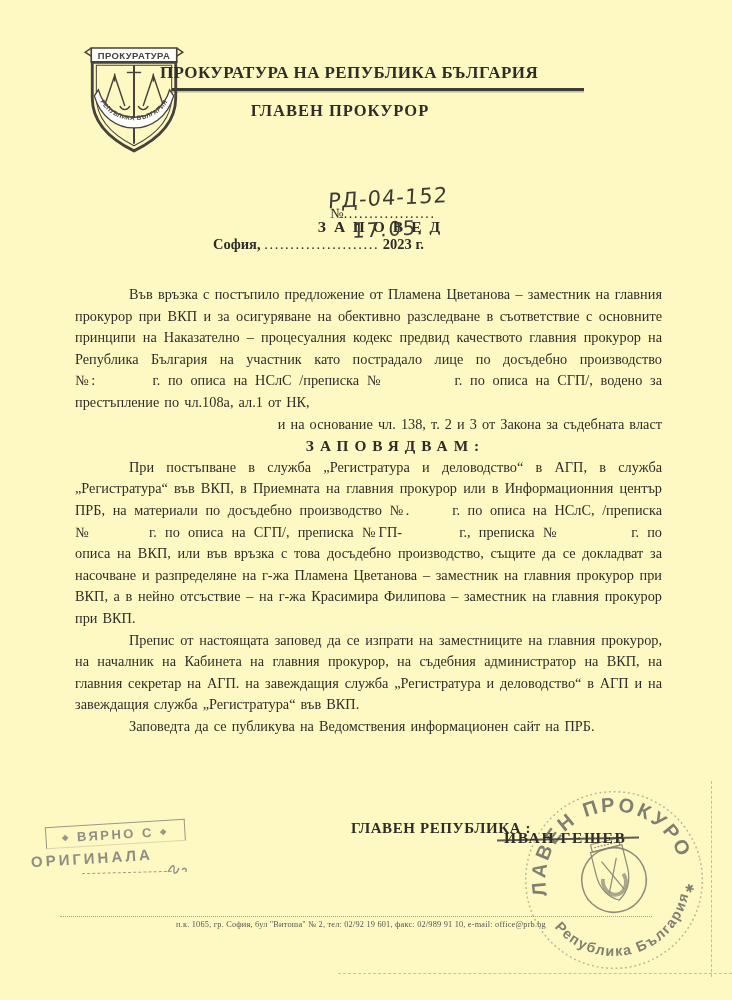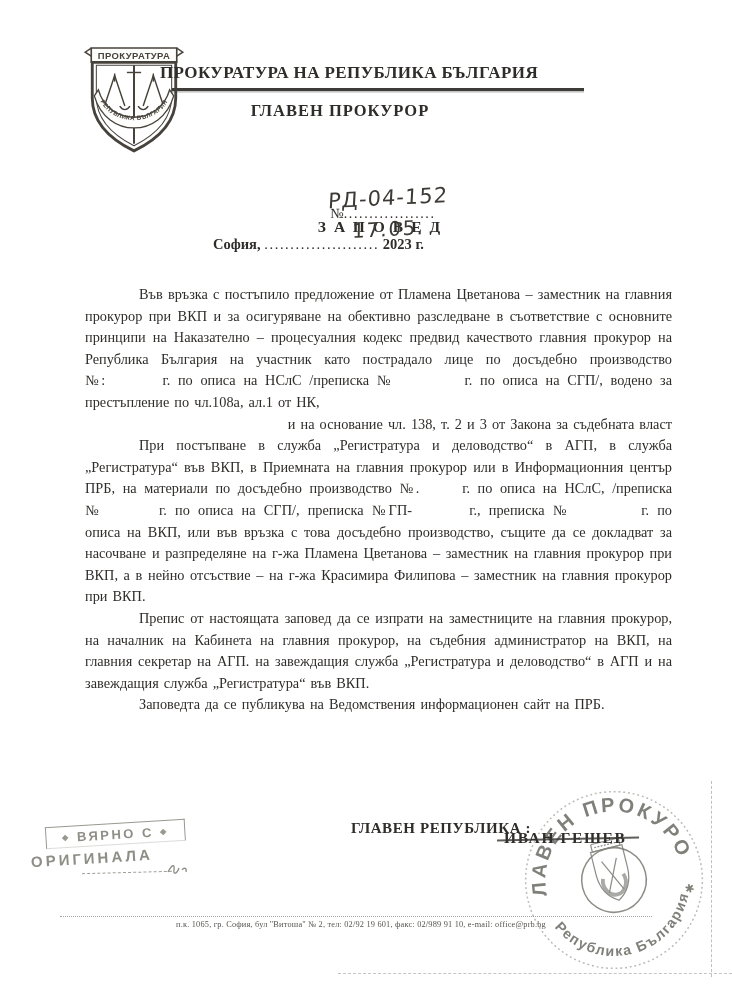--- a/index.html
+++ b/index.html
@@ -1,18 +1,18 @@
 <!DOCTYPE html>
 <html><head>
 <meta charset="utf-8">
 <style>
   html,body{margin:0;padding:0;background:#e9e9e7;}
   .page{
     position:relative;width:732px;height:1000px;margin:0 auto;
-    background:#ffffff;overflow:hidden;
+    background:#fef9c3;overflow:hidden;
     font-family:"Liberation Serif",serif;color:#2f2d2a;
   }
   
   .emblem{position:absolute;left:82px;top:45px;width:104px;height:114px;}
   .org-name{position:absolute;left:160px;top:63px;width:360px;text-align:center;
     font-weight:bold;font-size:17px;letter-spacing:.4px;white-space:nowrap;}
   .header-rule{position:absolute;left:172px;top:88px;width:412px;height:2.5px;
     background:#3e3c39;box-shadow:0 1.6px 0 rgba(62,60,57,.3);}
   .department{position:absolute;left:160px;top:101px;width:360px;text-align:center;
     font-weight:bold;font-size:16.5px;letter-spacing:1px;}
@@ -25,21 +25,21 @@
   .hand{font-family:"DejaVu Sans",sans-serif;color:#3d3a35;}
   .order-number-hand{position:absolute;left:328px;top:186px;font-size:21px;letter-spacing:1px;
     transform:rotate(-3deg) skewX(-6deg);}
   .order-date-row{position:absolute;left:213px;top:236px;width:340px;text-align:left;
     font-size:14.5px;}
   .order-date-row .b{font-weight:bold;}
   .order-date-hand{position:absolute;left:352px;top:217px;font-size:20px;letter-spacing:1.5px;
     transform:rotate(-3deg) skewX(-4deg);}
   
   .doc-body{position:absolute;left:75px;top:284px;width:587px;
-    font-size:14.3px;line-height:21.6px;text-align:justify;word-spacing:1.5px;margin-left:10px;}
+    font-size:14.3px;line-height:21.6px;text-align:justify;word-spacing:1.5px;}
   .doc-body p{margin:0;text-indent:54px;}
   .doc-body p.nojust{text-align:right;}
   .command{ text-align:center;font-weight:bold;font-size:15.3px;letter-spacing:6px;
     margin:14px 0 22px 0;text-indent:0;}
   
   .sig-title{position:absolute;left:351px;top:820px;font-weight:bold;font-size:15px;letter-spacing:.6px;}
   .sig-name{position:absolute;left:504px;top:829px;font-weight:bold;font-size:15.5px;
     letter-spacing:1.6px;z-index:3;font-family:Liberation Serif, serif;}
   .sig-name::after{content:"";position:absolute;left:-7px;right:-13px;top:9px;height:0;
     border-top:2.2px solid rgba(55,53,50,.8);transform:rotate(-1.2deg);}
@@ -123,20 +123,21 @@
   <div class="order-date-row">
     <span class="b">София,</span>
     <span class="dots">......................</span>
     <span class="b">2023 г.</span>
   </div>
   <div class="order-date-hand hand">17.05.</div>
 
   <div class="doc-body">
     <p>Във връзка с постъпило предложение от Пламена Цветанова – заместник на главния прокурор при ВКП и за осигуряване на обективно разследване в съответствие с основните принципи на Наказателно – процесуалния кодекс предвид качеството главния прокурор на Република България на участник като пострадало лице по досъдебно производство №:    г. по описа на НСлС /преписка №     г. по описа на СГП/, водено за престъпление по чл.108а, ал.1 от НК,</p>
     <p class="nojust">и на основание чл. 138, т. 2 и 3 от Закона за съдебната власт</p>
+    <p class="command">ЗАПОВЯДВАМ:</p>
     <p>При постъпване в служба „Регистратура и деловодство“ в АГП, в служба „Регистратура“ във ВКП, в Приемната на главния прокурор или в Информационния център ПРБ, на материали по досъдебно производство №.   г. по описа на НСлС, /преписка №    г. по описа на СГП/, преписка №ГП-    г., преписка №     г. по описа на ВКП, или във връзка с това досъдебно производство, същите да се докладват за насочване и разпределяне на г-жа Пламена Цветанова – заместник на главния прокурор при ВКП, а в нейно отсъствие – на г-жа Красимира Филипова – заместник на главния прокурор при ВКП.</p>
     <p>Препис от настоящата заповед да се изпрати на заместниците на главния прокурор, на началник на Кабинета на главния прокурор, на съдебния администратор на ВКП, на главния секретар на АГП. на завеждащия служба „Регистратура и деловодство“ в АГП и на завеждащия служба „Регистратура“ във ВКП.</p>
     <p>Заповедта да се публикува на Ведомствения информационен сайт на ПРБ.</p>
   </div>
 
   <div class="sig-title">ГЛАВЕН РЕПУБЛИКА :</div>
   <div class="sig-name">ИВАН ГЕШЕВ</div>
 
   <div class="round-stamp">
     <svg width="190" height="190" viewBox="0 0 200 200">

